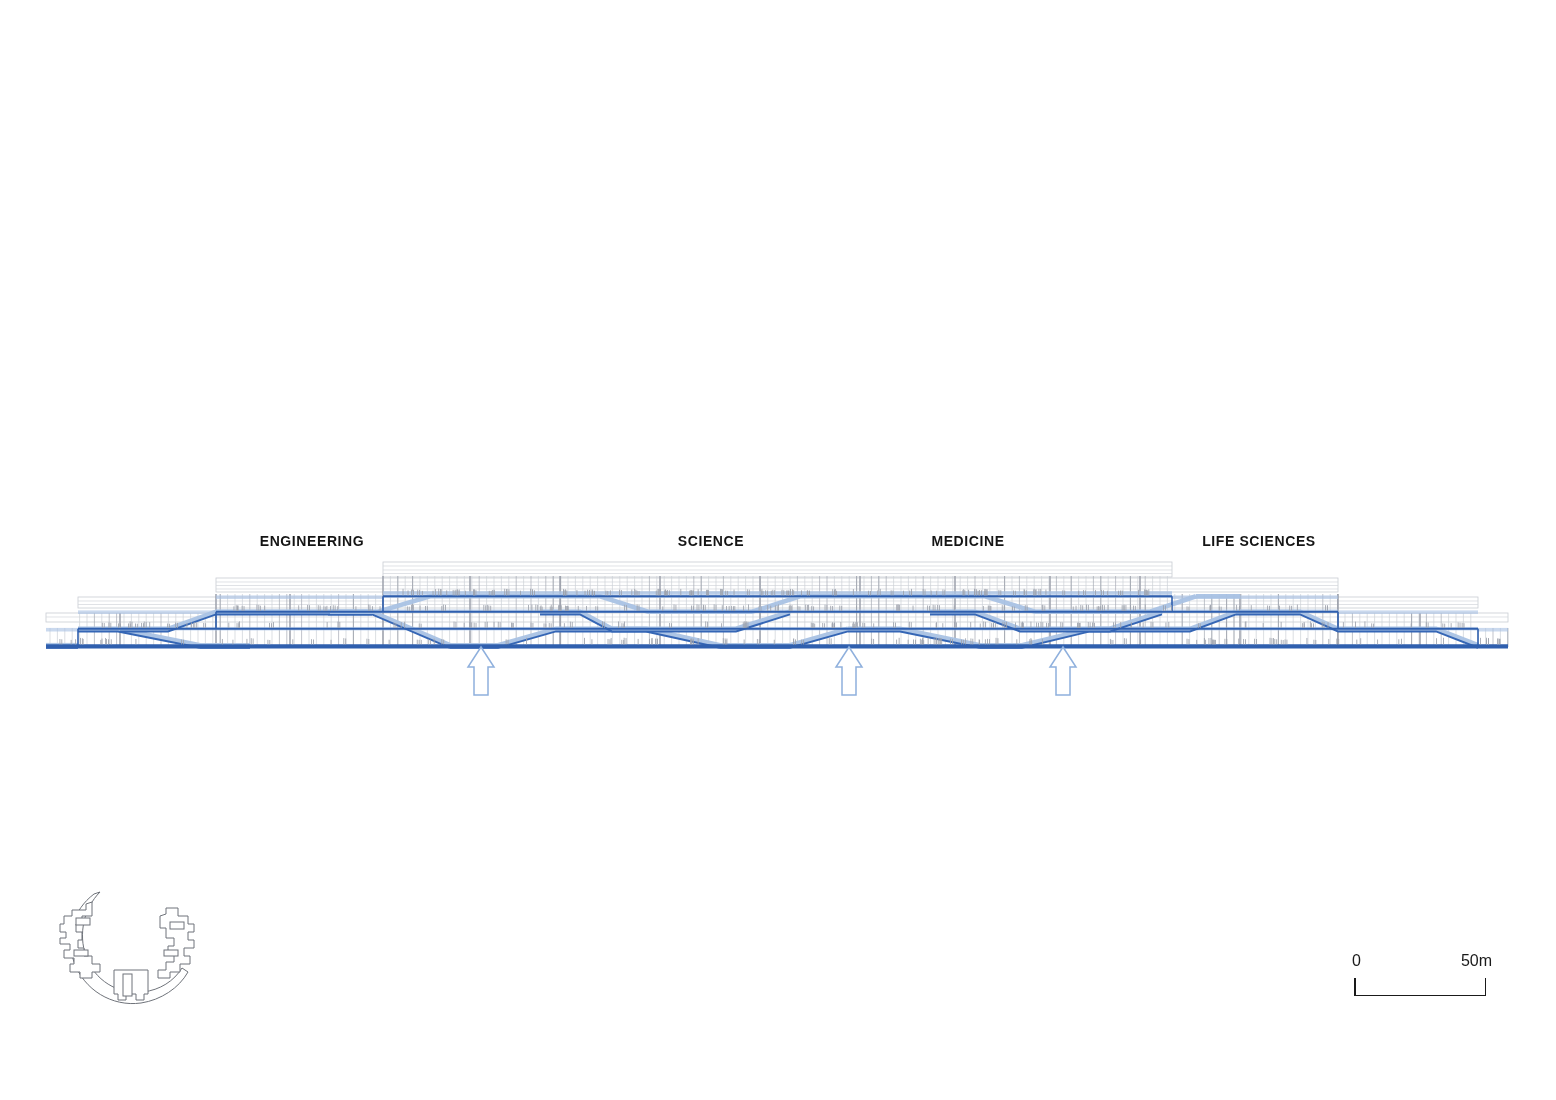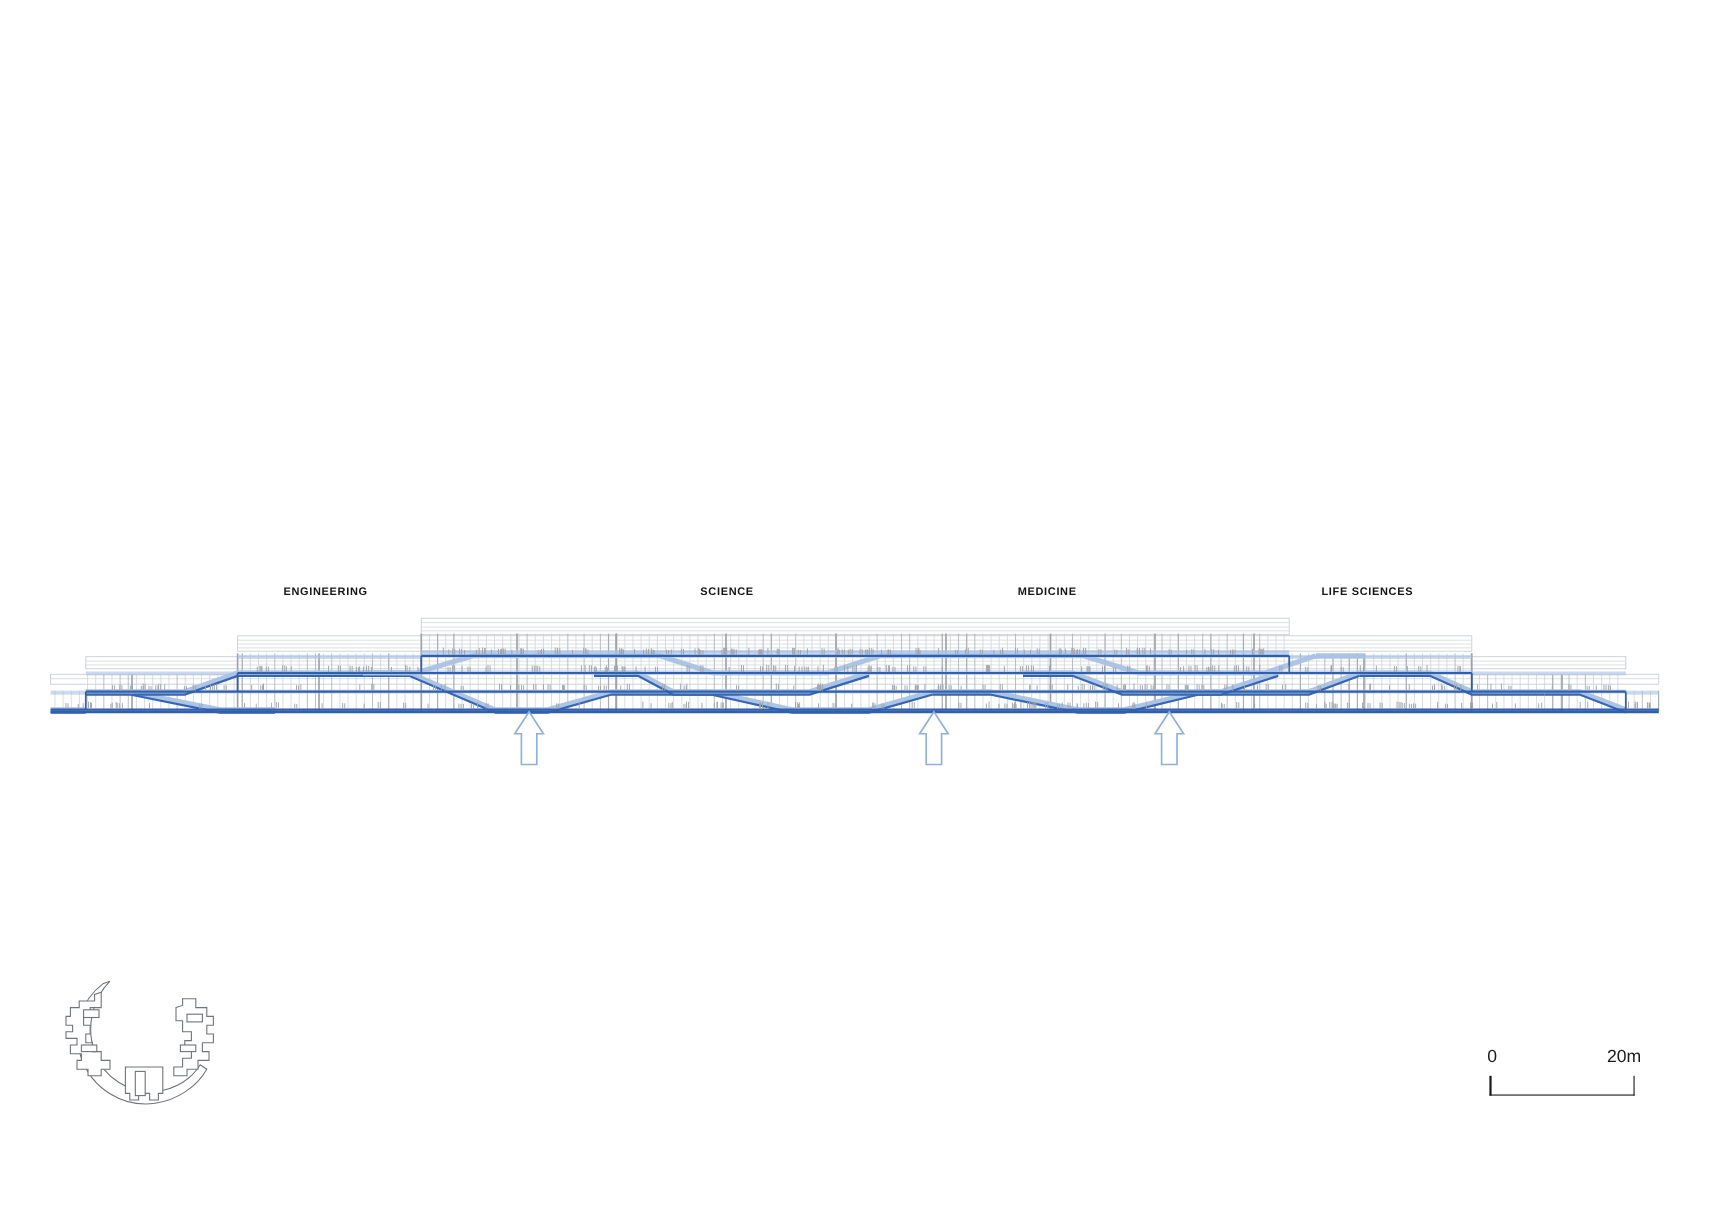--- a/index.html
+++ b/index.html
@@ -17,27 +17,28 @@
   #sheet {
     position: absolute;
     inset: 0;
     background: #ffffff;
   }
 
   
   .zone-label {
     position: absolute;
     font-family: "Liberation Sans", sans-serif;
-    font-size: 10px;
+    font-size: 14px;
     font-weight: 700;
     letter-spacing: 0.6px;
     color: #141414;
     white-space: nowrap;
     transform: translateX(-50%);
     user-select: none;
+    margin-left: 16px;
   }
 
   
   #elevation-svg {
     position: absolute;
     left: 0;
     top: 0;
     width: 1556px;
     height: 1100px;
     display: block;
@@ -2126,21 +2127,21 @@
       </g>
 
     <g id="entrance-arrows">
         <path d="M 481 647 L 468 667 L 474 667 L 474 695 L 488 695 L 488 667 L 494 667 Z" fill="#ffffff" stroke="#8fb0dd" stroke-width="1.5" stroke-linejoin="miter"></path>
         <path d="M 849 647 L 836 667 L 842 667 L 842 695 L 856 695 L 856 667 L 862 667 Z" fill="#ffffff" stroke="#8fb0dd" stroke-width="1.5" stroke-linejoin="miter"></path>
         <path d="M 1063 647 L 1050 667 L 1056 667 L 1056 695 L 1070 695 L 1070 667 L 1076 667 Z" fill="#ffffff" stroke="#8fb0dd" stroke-width="1.5" stroke-linejoin="miter"></path>
       </g>
   </svg>
 
   <div class="zone-label" style="left:296px; top:533px;">ENGINEERING</div>
-  <div class="zone-label" style="left:661px; top:533px;">SCIENCE</div>
+  <div class="zone-label" style="left:695px; top:533px;">SCIENCE</div>
   <div class="zone-label" style="left:952px; top:533px;text-align:center;">MEDICINE</div>
   <div class="zone-label" style="left:1243px; top:533px;">LIFE SCIENCES</div>
 
   <svg id="key-plan" viewBox="0 0 158 126">
     <g fill="#ffffff" stroke="#6f737a" stroke-width="1" stroke-linejoin="miter">
 
       <path d="M46,12 L52,10 C36,26 30,52 38,74 C46,98 70,113 95,110
                C112,108 126,99 134,86 L140,90 C131,106 113,118 93,121
                C64,125 36,108 26,80 C17,54 25,28 46,12 Z"></path>
 
@@ -2162,21 +2163,21 @@
 
       <path d="M66,88 L66,112 L70,112 L70,118 L78,118 L78,112 L88,112
                L88,118 L96,118 L96,112 L100,112 L100,88 Z"></path>
       <rect x="75" y="92" width="9" height="22"></rect>
     </g>
   </svg>
 
   <div id="scale-bar">
     <div class="scale-nums">
       <span class="scale-num left">0</span>
-      <span class="scale-num right">20m</span>
+      <span class="scale-num right">50m</span>
     </div>
     <div class="scale-rule">
       <div class="tick t0"></div>
       <div class="baseline"></div>
       <div class="tick t1"></div>
     </div>
   </div>
 
 </div>
 

